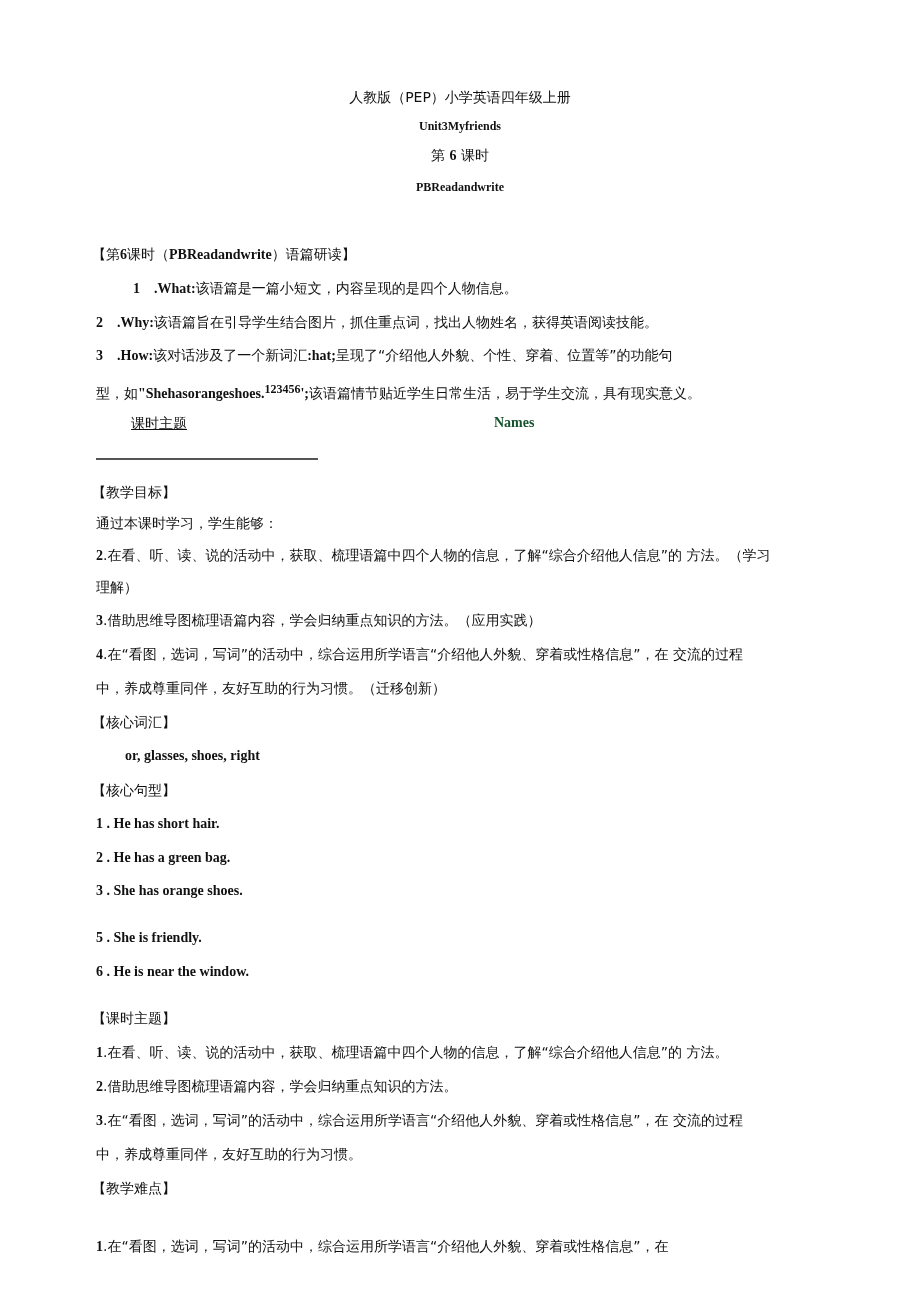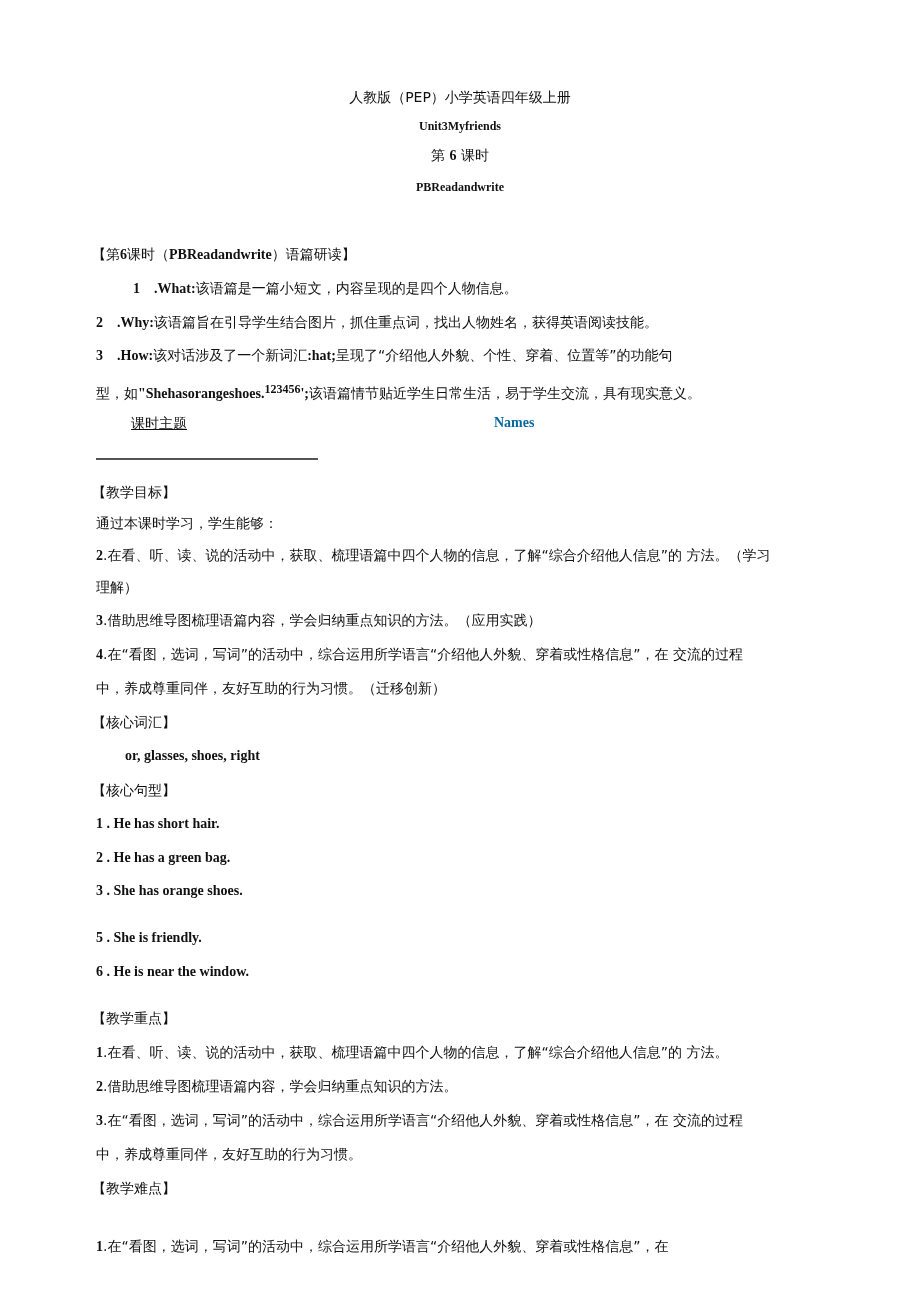--- a/index.html
+++ b/index.html
@@ -6,21 +6,21 @@
     body {
       width: 920px; height: 1301px; position: relative; overflow: hidden;
       font-family: "DejaVu Sans", "Liberation Sans", sans-serif;
       color: #111111;
     }
     .page { position: absolute; left: 0; top: 0; width: 789px; height: 1301px; }
     .ln { position: absolute; white-space: nowrap; font-size: 14px; line-height: 18px; }
     .ctr { left: 0; width: 920px; text-align: center; }
     .ser { font-family: "Liberation Serif", "DejaVu Serif", serif; font-weight: bold; }
     .big { font-size: 12px; }
-    .red { color: #0369a1; }
+    .red { color: #14532d; }
     .rule { position: absolute; left: 96px; top: 458px; width: 222px; height: 2px; background: #555555; }
     .sup { font-size: 12px; vertical-align: 5px; font-family: Liberation Serif, serif; }
     .num { font-family: "Liberation Serif", "DejaVu Serif", serif; font-weight: bold; }
     .gap { display: inline-block; width: 14px; }
   </style>
 </head>
 <body>
 
 <div class="page">
 
@@ -71,21 +71,21 @@
   <div class="ln" style="left:92px; top:713px;">【核心词汇】</div>
   <div class="ln ser" style="left:96px; top:747px;margin-left:29px;">or, glasses, shoes, right</div>
 
   <div class="ln" style="left:92px; top:781px;">【核心句型】</div>
   <div class="ln ser" style="left:96px; top:815px;">1 . He has short hair.</div>
   <div class="ln ser" style="left:96px; top:849px;">2 . He has a green bag.</div>
   <div class="ln ser" style="left:96px; top:882px;">3 . She has orange shoes.</div>
   <div class="ln ser" style="left:96px; top:929px;">5 . She is friendly.</div>
   <div class="ln ser" style="left:96px; top:963px;">6 . He is near the window.</div>
 
-  <div class="ln" style="left:92px; top:1009px;">【教学重点】</div>
+  <div class="ln" style="left:92px; top:1009px;">【课时主题】</div>
   <div class="ln" style="left:96px; top:1043px;">
     <span class="num">1</span><span>.在看、听、读、说的活动中，获取、梳理语篇中四个人物的信息，了解“综合介绍他人信息”的 方法。</span>
   </div>
   <div class="ln" style="left:96px; top:1077px;">
     <span class="num">2</span><span>.借助思维导图梳理语篇内容，学会归纳重点知识的方法。</span>
   </div>
   <div class="ln" style="left:96px; top:1111px;">
     <span class="num">3</span><span>.在“看图，选词，写词”的活动中，综合运用所学语言“介绍他人外貌、穿着或性格信息”，在 交流的过程</span>
   </div>
   <div class="ln" style="left:96px; top:1145px;">中，养成尊重同伴，友好互助的行为习惯。</div>

